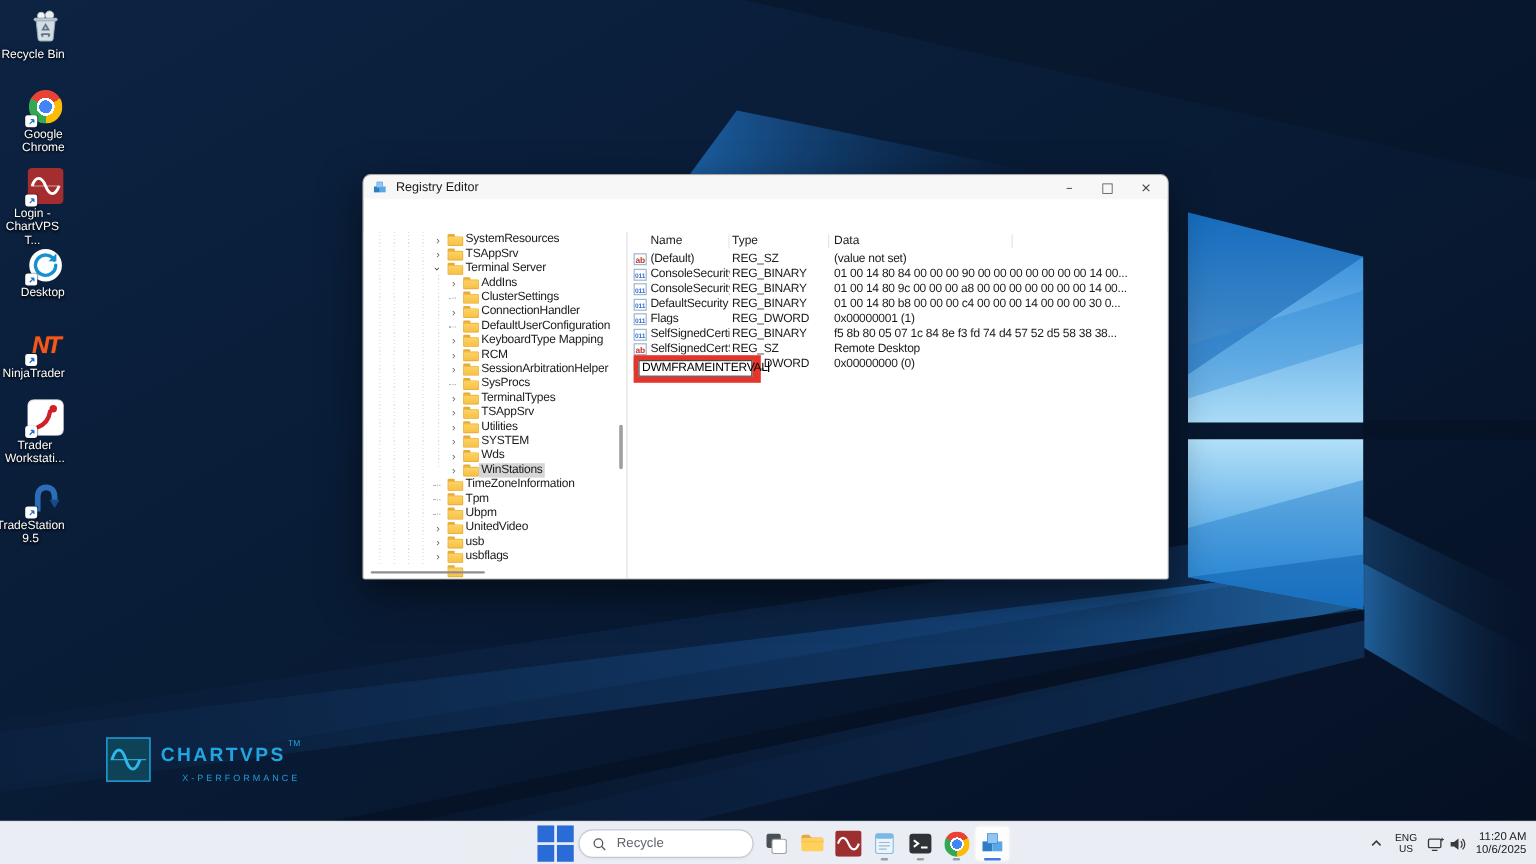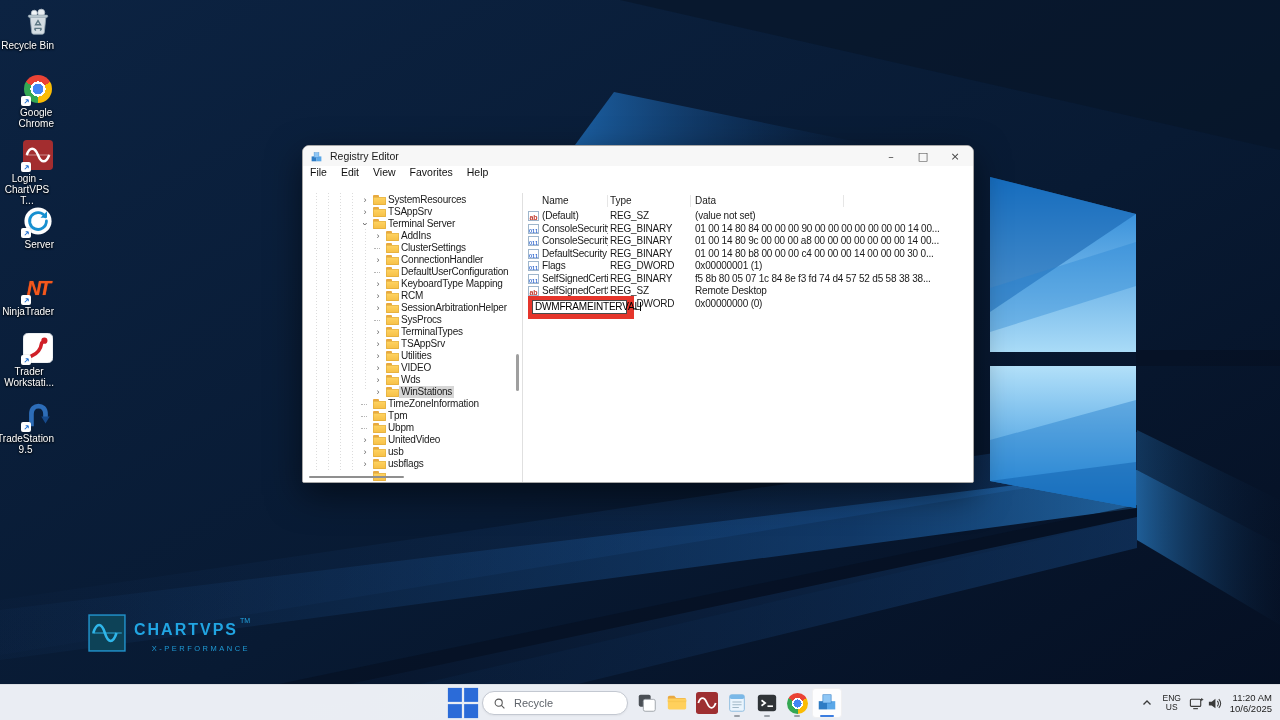--- a/index.html
+++ b/index.html
@@ -198,21 +198,21 @@
           <circle cx="16" cy="16" r="14.5" fill="#fff"></circle>
           <path d="M23.8 11.5A9 9 0 1 0 25 16" stroke="#1790d0" stroke-width="3" fill="none" stroke-linecap="round"></path>
           <path d="M25.6 5.5v7h-7z" fill="#1790d0"></path>
         </svg>
         <span class="sc">
           <svg viewBox="0 0 10 10">
             <path d="M2.5 7.5L7.5 2.5M7.5 2.5H3.8M7.5 2.5v3.7" stroke="#1e6fd0" stroke-width="1.5" fill="none"></path>
           </svg>
         </span>
       </div>
-      <div class="dlabel">Server</div>
+      <div class="dlabel">Desktop</div>
     </div>
     <div class="dicon" style="top: 270px;">
       <div class="dicon-art">
         <div class="nt-ico">NT</div>
         <span class="sc">
           <svg viewBox="0 0 10 10">
             <path d="M2.5 7.5L7.5 2.5M7.5 2.5H3.8M7.5 2.5v3.7" stroke="#1e6fd0" stroke-width="1.5" fill="none"></path>
           </svg>
         </span>
       </div>
@@ -275,27 +275,20 @@
           <rect x="7.5" y="3" width="9" height="9" fill="#8ec6f5" stroke="#2e7cc4" stroke-width="0.6"></rect>
         </svg>
     </span>
     <span id="title-text">Registry Editor</span>
     <span id="win-controls">
       <span class="wbtn">–</span>
       <span class="wbtn">□</span>
       <span class="wbtn">×</span>
     </span>
   </div>
-  <div id="menubar">
-      <span class="menu-item">File</span>
-      <span class="menu-item">Edit</span>
-      <span class="menu-item">View</span>
-      <span class="menu-item">Favorites</span>
-      <span class="menu-item">Help</span>
-    </div>
   <div id="tree-pane">
     <div class="guide" style="left:13px"></div>
     <div class="guide" style="left:25px"></div>
     <div class="guide" style="left:37px"></div>
     <div class="guide" style="left:49px"></div>
     <div id="branch-guide" style="left:62px; top:36px; height:160px"></div>
     <div id="tree-rows">
         <div class="trow" style="top: 1px;">
           <span class="chev" style="left:57px">›</span>
           <span class="folder" style="left:70px"></span>
@@ -362,21 +355,21 @@
           <span class="tlabel" style="left:96px">TSAppSrv</span>
         </div>
         <div class="trow" style="top: 157px;">
           <span class="chev" style="left:70px">›</span>
           <span class="folder" style="left:83px"></span>
           <span class="tlabel" style="left:96px">Utilities</span>
         </div>
         <div class="trow" style="top: 169px;">
           <span class="chev" style="left:70px">›</span>
           <span class="folder" style="left:83px"></span>
-          <span class="tlabel" style="left:96px">VIDEO</span>
+          <span class="tlabel" style="left:96px">SYSTEM</span>
         </div>
         <div class="trow" style="top: 181px;">
           <span class="chev" style="left:70px">›</span>
           <span class="folder" style="left:83px"></span>
           <span class="tlabel" style="left:96px">Wds</span>
         </div>
         <div class="trow" style="top: 193px;">
           <span class="chev" style="left:70px">›</span>
           <span class="folder" style="left:83px"></span>
           <span class="tlabel sel" style="left:96px">WinStations</span>

